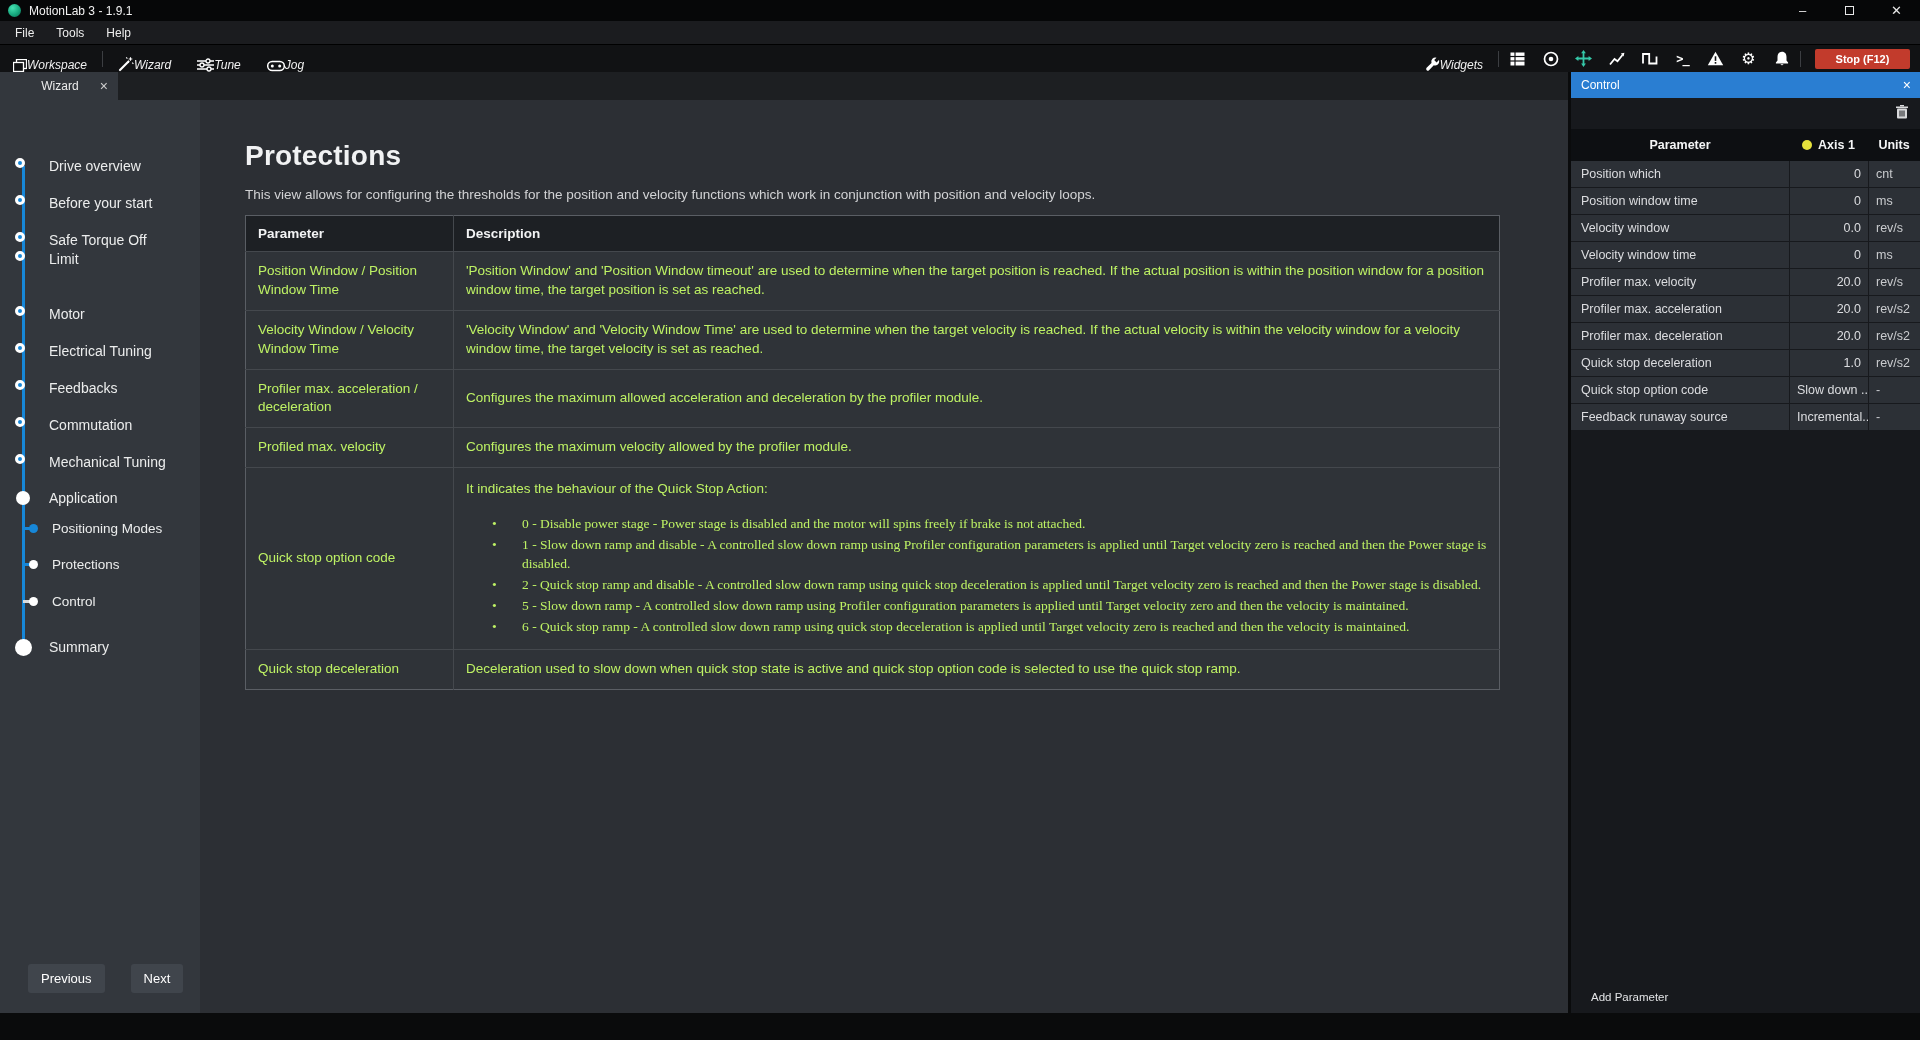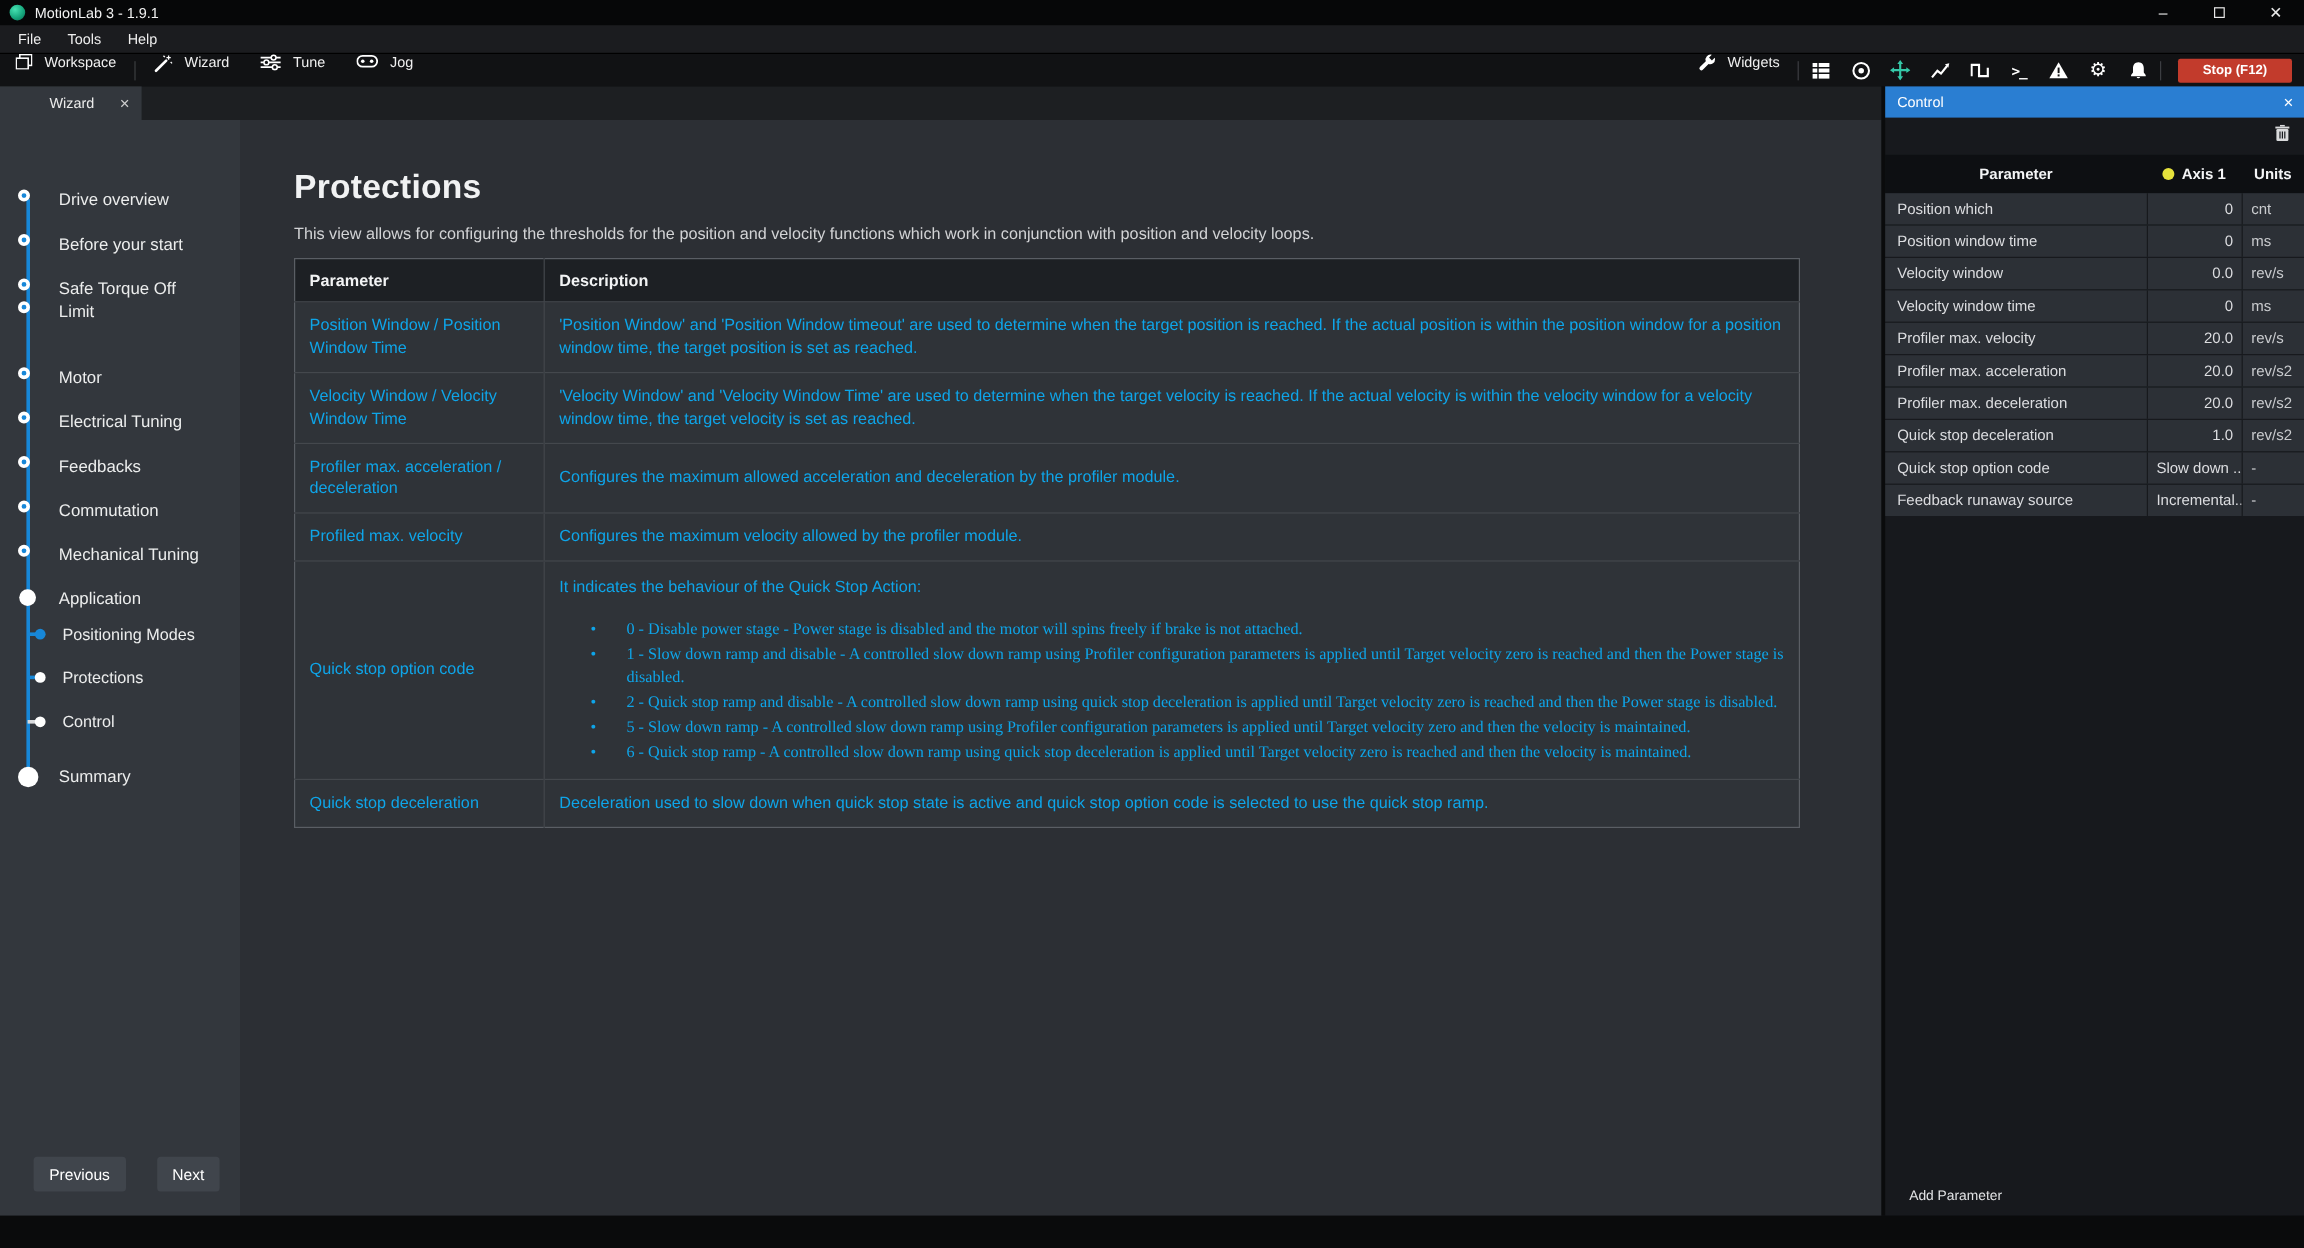--- a/index.html
+++ b/index.html
@@ -14,21 +14,21 @@
   .winbtns { margin-left:auto; display:flex; height:100%; }
   .winbtn { width:47px; display:flex; align-items:center; justify-content:center; color:#e8e8e8; font-size:13px; }
   .maxbox { width:9px; height:9px; border:1px solid #e8e8e8; display:inline-block; }
 
   
   .menubar { height:24px; background:#1b1c1f; display:flex; align-items:center; padding-left:4px; border-bottom:1px solid #000; }
   .menu-item { font-size:12px; color:#eeeeee; padding:0 11px; line-height:24px; }
 
   
   .toolbar { height:27px; background:#111214; display:flex; align-items:center; }
-  .tb-btn { display:flex; align-items:flex-start; gap:10px; padding:0 13px; height:27px; font-size:12px; color:#f0f0f0; white-space:nowrap; }
+  .tb-btn { display:flex; align-items:flex-end; gap:0; padding:0 13px; height:27px; font-size:12px; color:#f0f0f0; white-space:nowrap;font-style:italic; }
   .tb-sep { width:1px; height:16px; background:#3c3e42; margin:0 2px; }
   .tb-right { margin-left:auto; display:flex; align-items:center; padding-right:10px; }
   .tb-icon { width:33px; height:27px; display:flex; align-items:center; justify-content:center; }
   .gear-glyph { font-size:16px; color:#ffffff; line-height:1; }
   .console-glyph { font-family:"DejaVu Sans Mono", monospace; font-weight:bold; font-size:12px; color:#fff; letter-spacing:-1px; }
   .stop-btn { background:#c23b2c; color:#ffffff; font-size:11px; font-weight:bold; padding:4px 0; width:95px; text-align:center; border-radius:2px; margin-left:12px; }
 
   
   .workspace { display:flex; height:941px; }
   .left-stack { width:1568px; display:flex; flex-direction:column; }
@@ -57,21 +57,21 @@
   .footer-btns { position:absolute; bottom:20px; left:28px; display:flex; gap:26px; }
   .btn { background:#40454c; border-radius:3px; font-size:13px; color:#ffffff; padding:7px 13px; border:none; }
 
   
   .main { flex:1; background:#2c2f34; padding:40px 68px 0 45px; overflow:hidden; }
   .page-title { font-size:28px; font-weight:600; color:#f1f2f3; letter-spacing:.2px; margin-bottom:15px; }
   .page-subtitle { font-size:13.5px; color:#d2d3d5; margin-bottom:13px; }
   .main-table { width:1255px; border-collapse:collapse; border:1px solid #5a5e64; table-layout:fixed; }
   .main-table th { background:#1d2024; text-align:left; font-size:13.5px; font-weight:bold; color:#f2f3f4;
       padding:10px 12px; border-bottom:1px solid #44484d; }
-  .main-table td { background:#2f3338; font-size:13.5px; color:#0ea5e9; padding:10px 12px;
+  .main-table td { background:#2f3338; font-size:13.5px; color:#bef264; padding:10px 12px;
       border-top:1px solid #44484d; vertical-align:middle; line-height:1.4; }
   .main-table .c-param { width:208px; border-right:1px solid #44484d; }
   .qs-intro { margin:2px 0 0 0; }
   .qs-list { list-style:none; margin:16px 0 2px 26px; }
   .qs-list li { position:relative; padding-left:30px; margin-bottom:3px; line-height:1.35;font-family:Liberation Serif, serif; }
   .qs-list li::before { content:"\2022"; position:absolute; left:0; top:0; }
 
   
   .right-panel { width:352px; flex:none; background:#17191d; border-left:3px solid #0a0b0c; position:relative;
       display:flex; flex-direction:column; }

